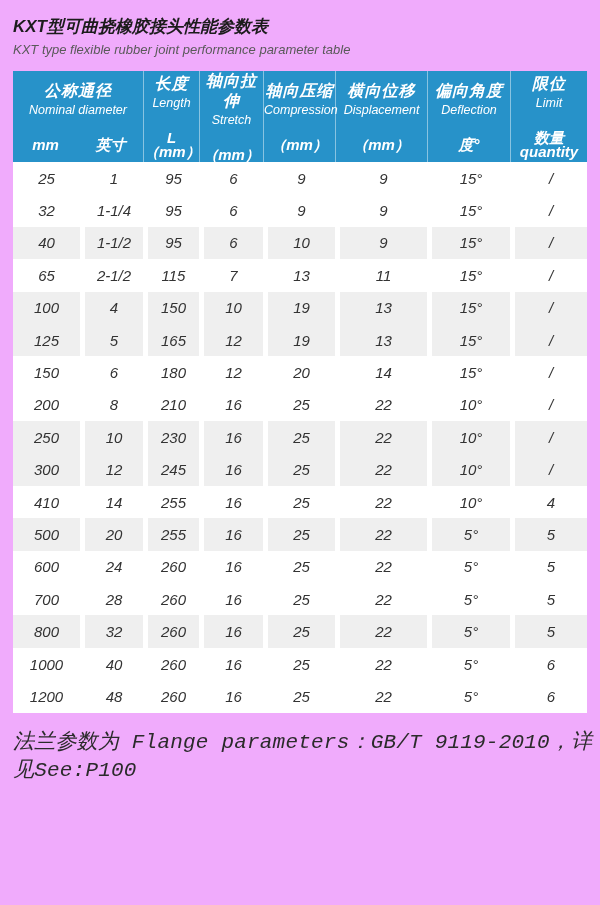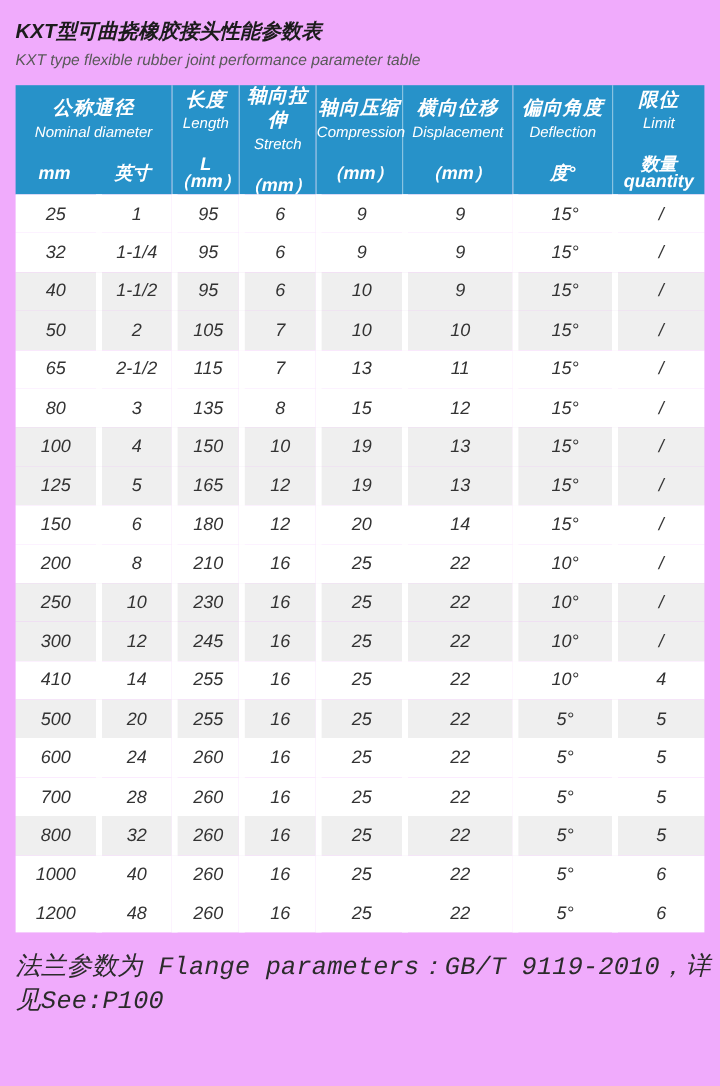--- a/index.html
+++ b/index.html
@@ -154,50 +154,30 @@
         <tr class="stripe">
           <td>40</td>
           <td>1-1/2</td>
           <td>95</td>
           <td>6</td>
           <td>10</td>
           <td>9</td>
           <td>15°</td>
           <td>/</td>
         </tr>
-        <tr class="stripe">
-          <td>50</td>
-          <td>2</td>
-          <td>105</td>
-          <td>7</td>
-          <td>10</td>
-          <td>10</td>
-          <td>15°</td>
-          <td>/</td>
-        </tr>
         <tr>
           <td>65</td>
           <td>2-1/2</td>
           <td>115</td>
           <td>7</td>
           <td>13</td>
           <td>11</td>
           <td>15°</td>
           <td>/</td>
         </tr>
-        <tr>
-          <td>80</td>
-          <td>3</td>
-          <td>135</td>
-          <td>8</td>
-          <td>15</td>
-          <td>12</td>
-          <td>15°</td>
-          <td>/</td>
-        </tr>
         <tr class="stripe">
           <td>100</td>
           <td>4</td>
           <td>150</td>
           <td>10</td>
           <td>19</td>
           <td>13</td>
           <td>15°</td>
           <td>/</td>
         </tr>

